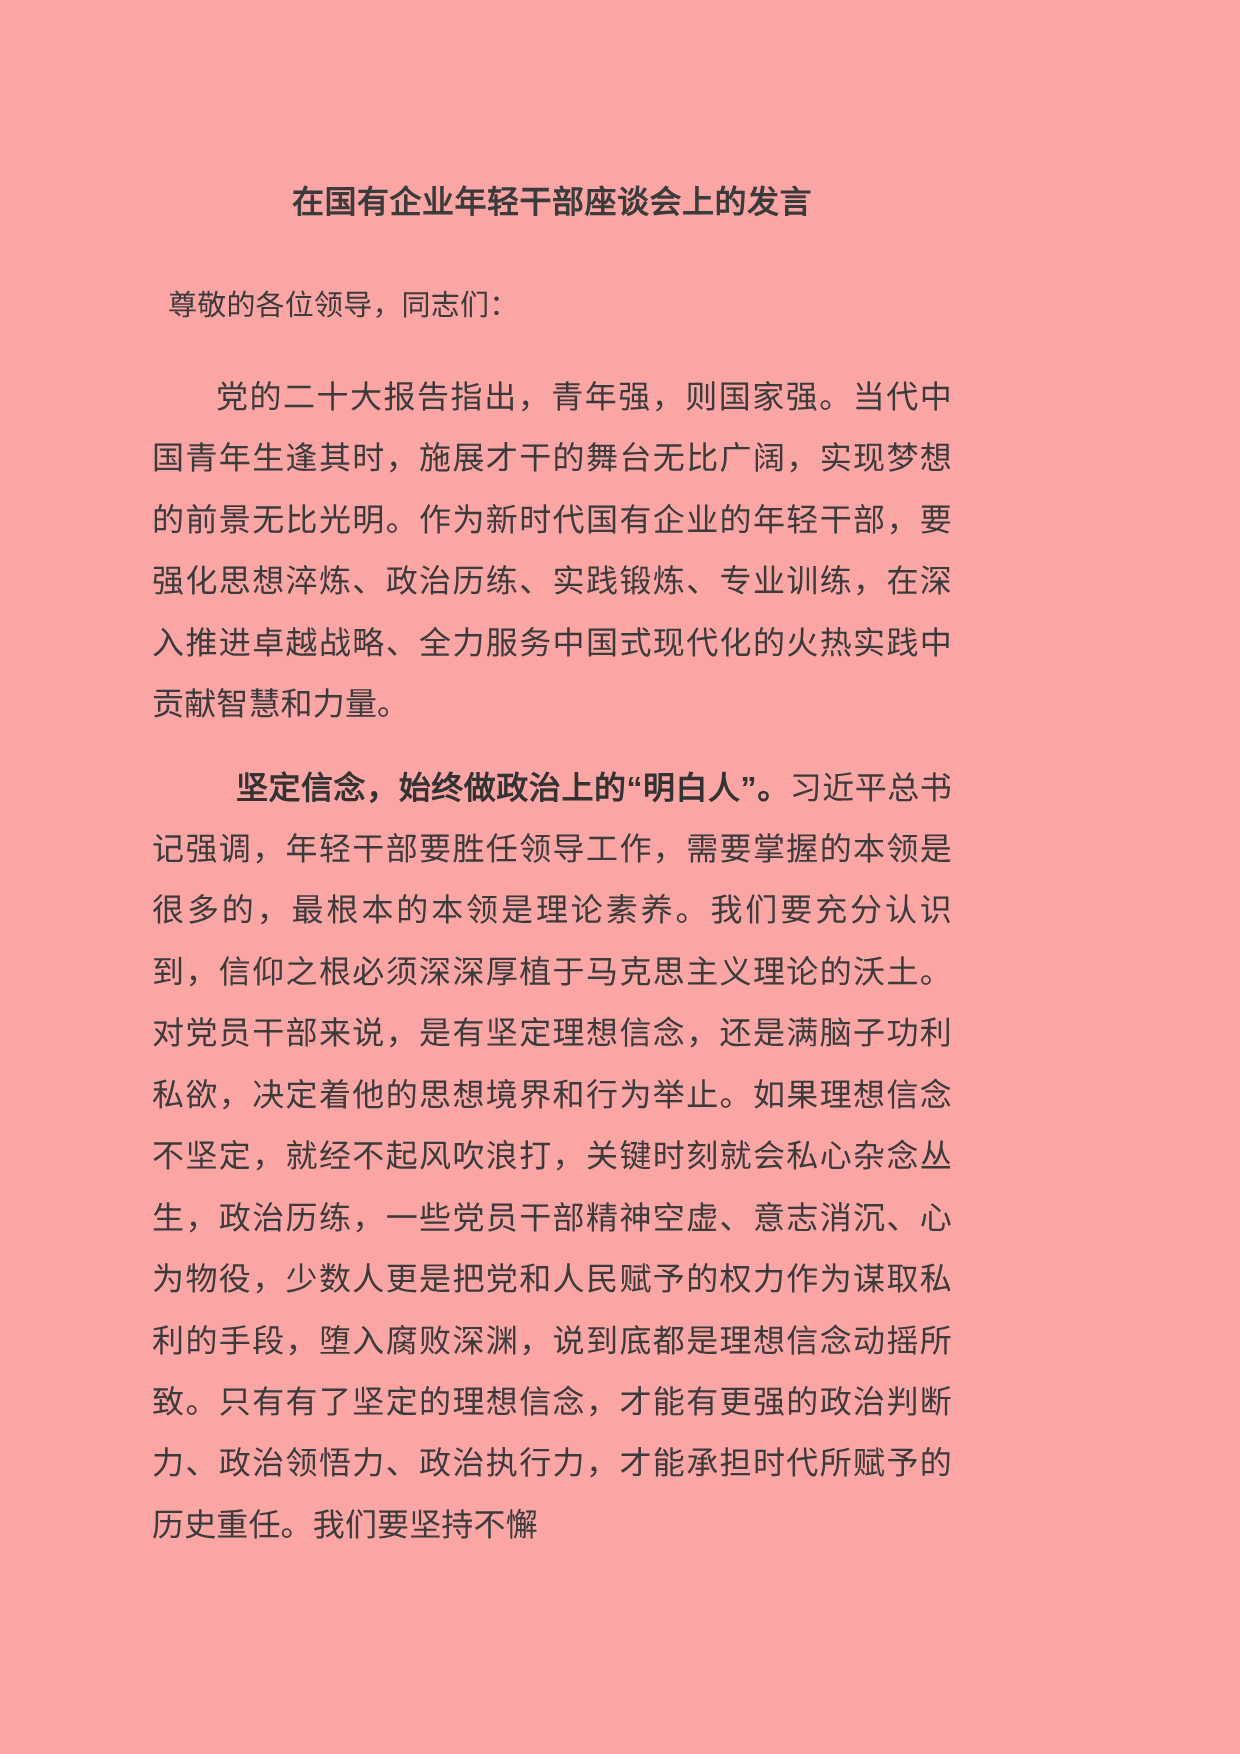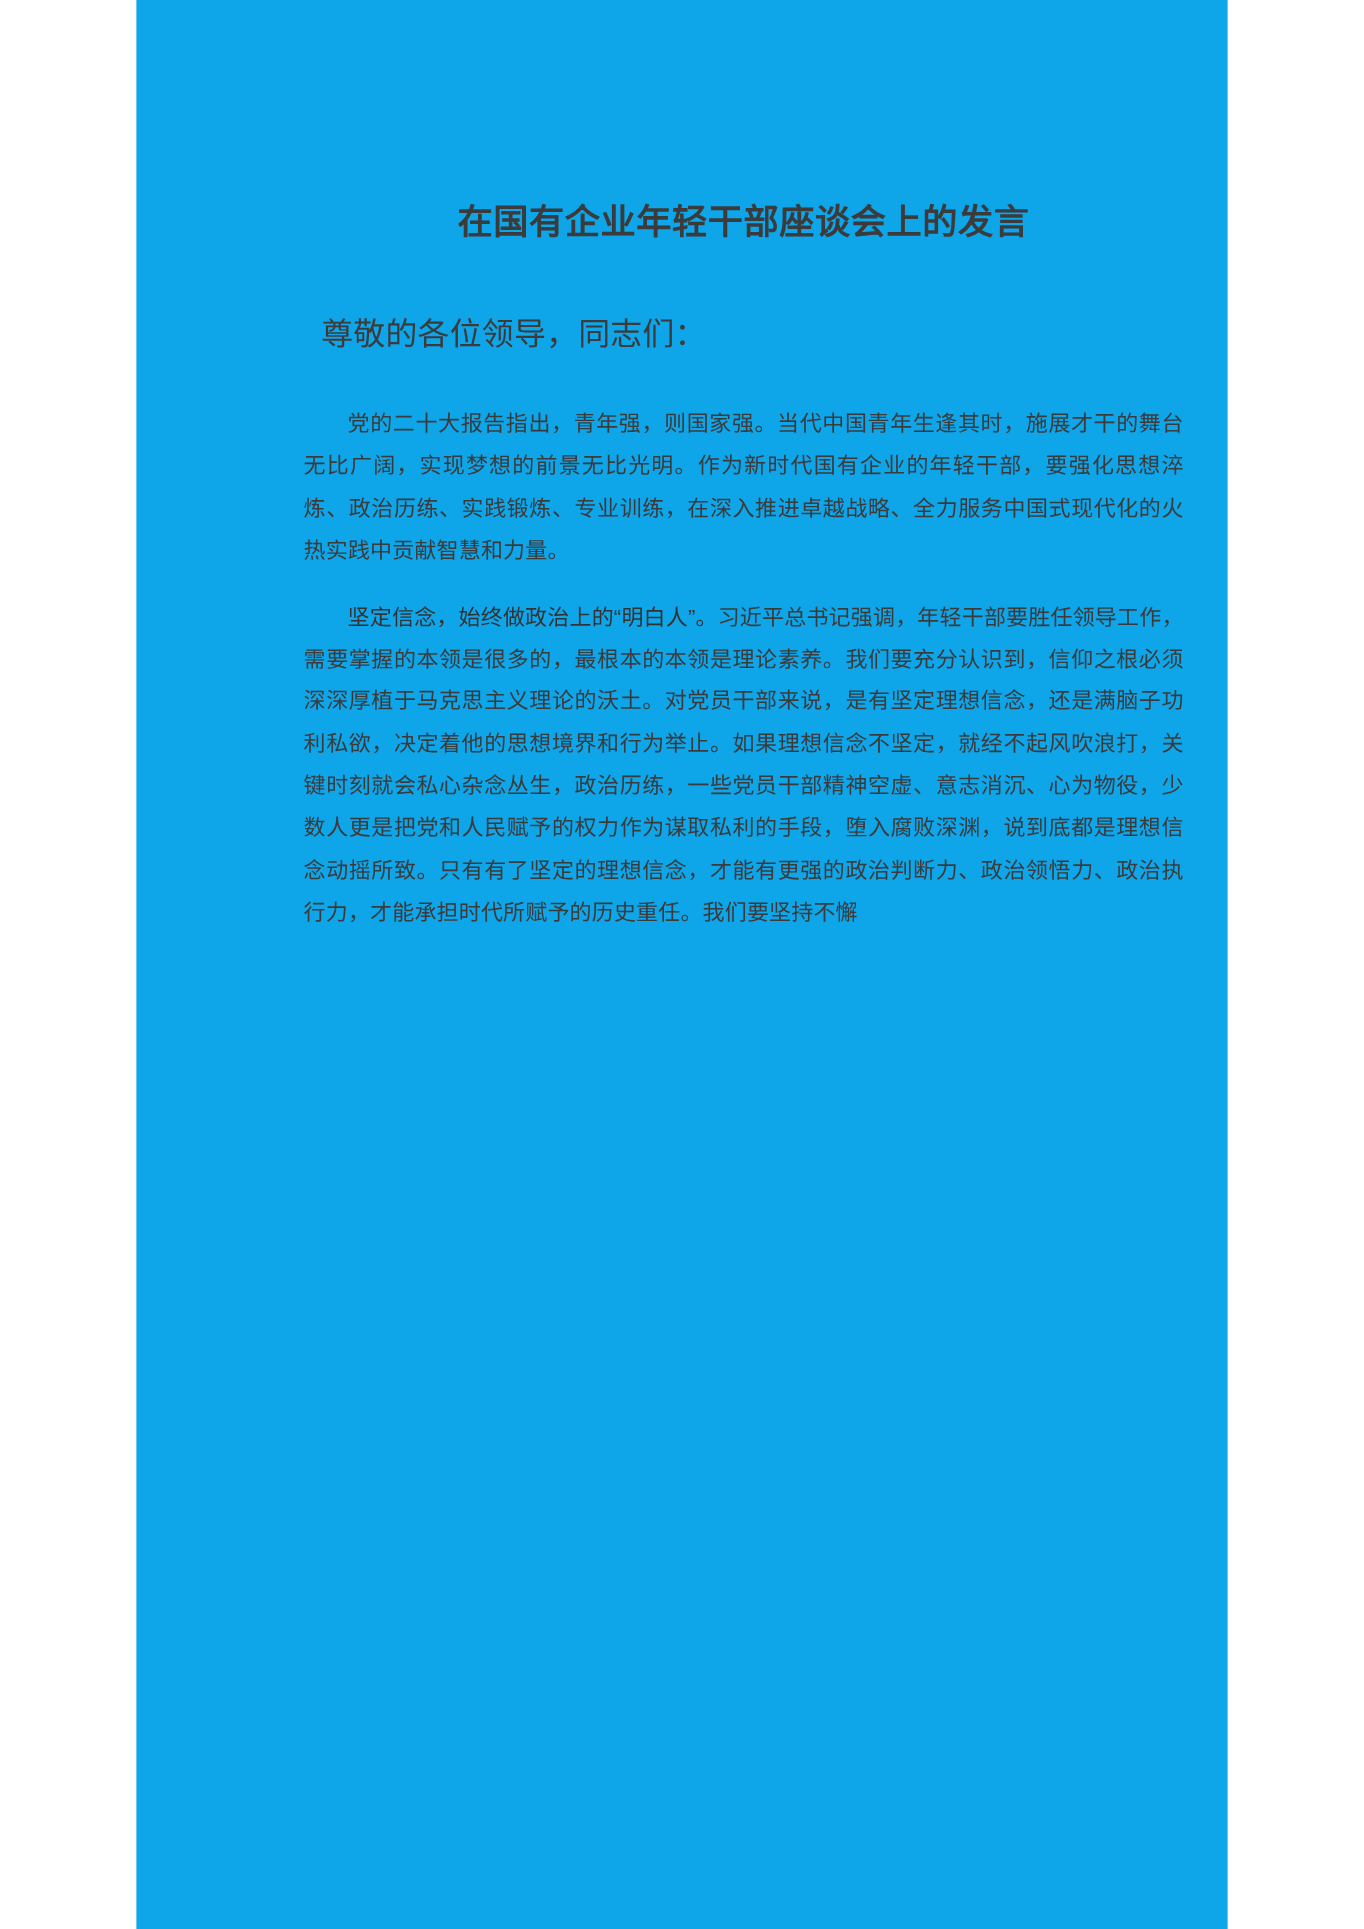--- a/index.html
+++ b/index.html
@@ -3,23 +3,23 @@
 <meta charset="utf-8">
 <style>
   html, body {
     margin: 0;
     padding: 0;
     background: #ffffff;
   }
 
   .page {
     position: relative;
-    width: 992px;
+    width: 1240px;
     height: 1754px;
-    background: #0ea5e9;
+    background: #fca5a5;
     margin: 0 auto;
     box-sizing: border-box;
     padding: 0;
     overflow: hidden;
   }
 
   .content {
     position: absolute;
     left: 152px;
     top: 0;
@@ -44,41 +44,42 @@
     font-size: 29px;
     line-height: 1.62;
     color: #3b3b3b;
     margin: 16px;
     padding-top: 40px;
     letter-spacing: 0.2px;
   }
 
   .body-para {
     font-family: "Liberation Sans", "DejaVu Sans", sans-serif;
-    font-size: 20px;
+    font-size: 32px;
     line-height: 1.92;
     color: #3b3b3b;
     margin: 0;
     text-align: justify;
     text-justify: inter-ideograph;
     text-indent: 2em;
     letter-spacing: 0.15px;
   }
 
   #para-one {
     padding-top: 22px;
   }
 
   #para-two {
     padding-top: 22px;
   }
 
   .lead-bold {
-    font-weight: normal;
+    font-weight: bold;
     color: #333333;
+    margin-left: 20px;
   }
 </style>
 </head>
 <body>
 
 <div class="page">
   <div class="content">
 
     <h1 class="doc-title">在国有企业年轻干部座谈会上的发言</h1>
 

